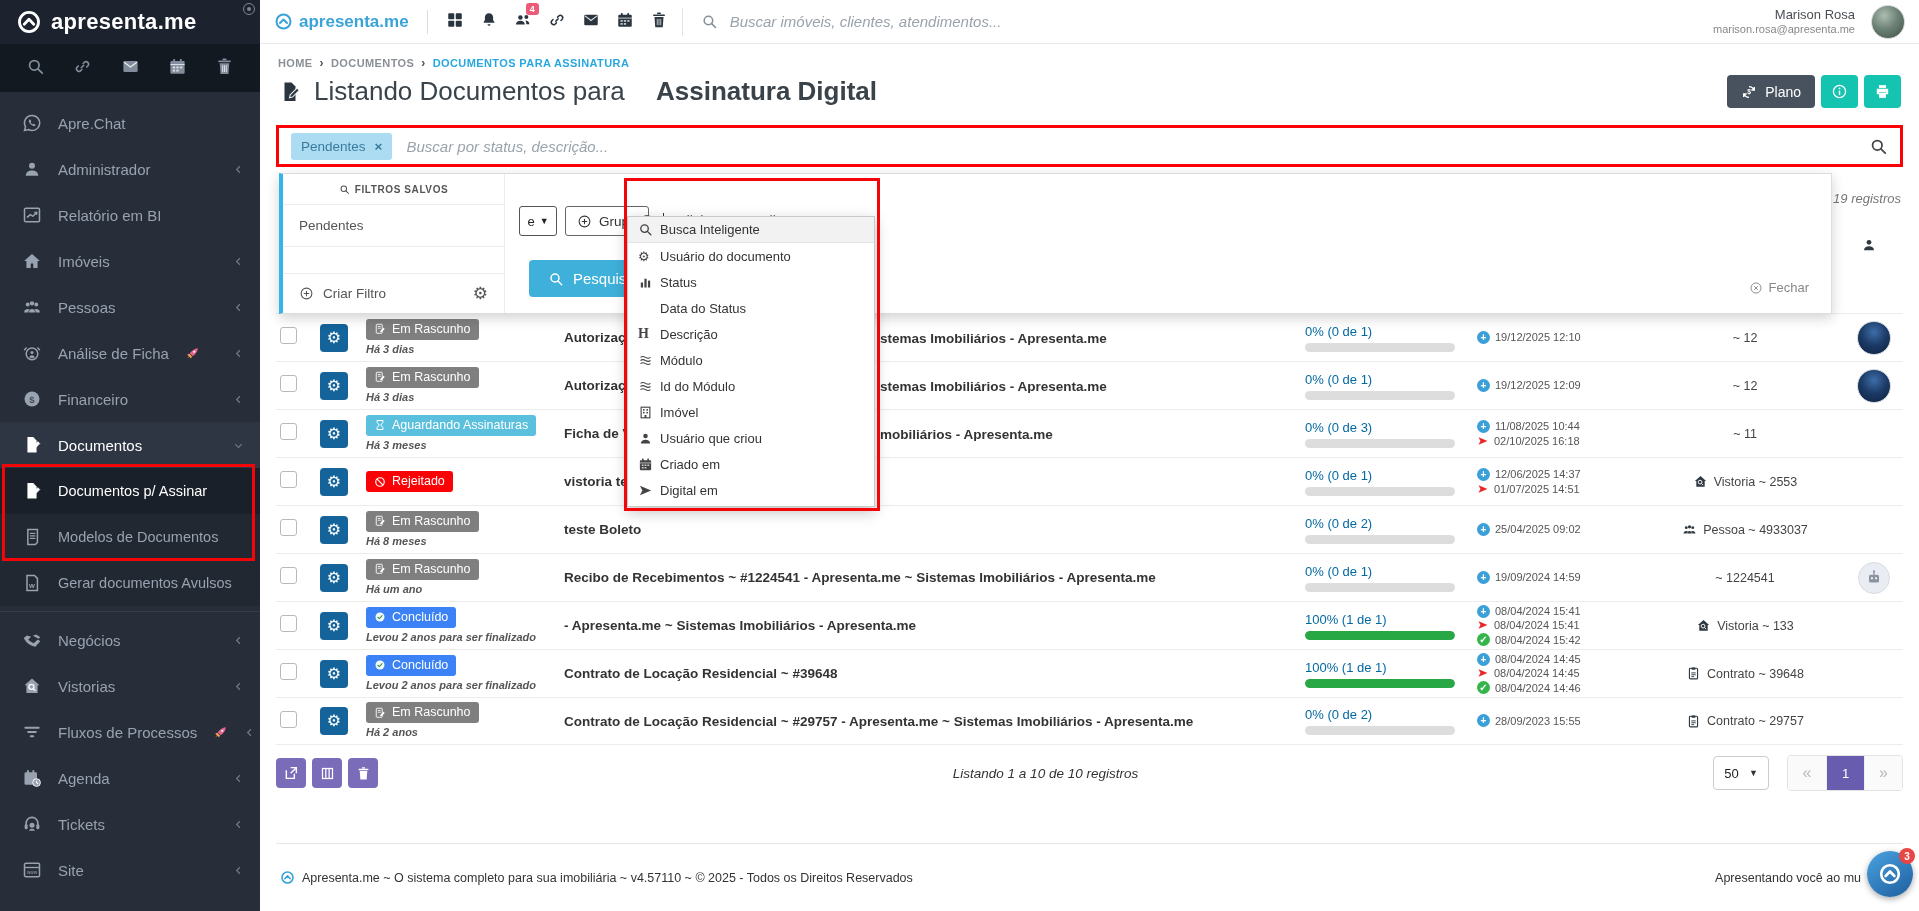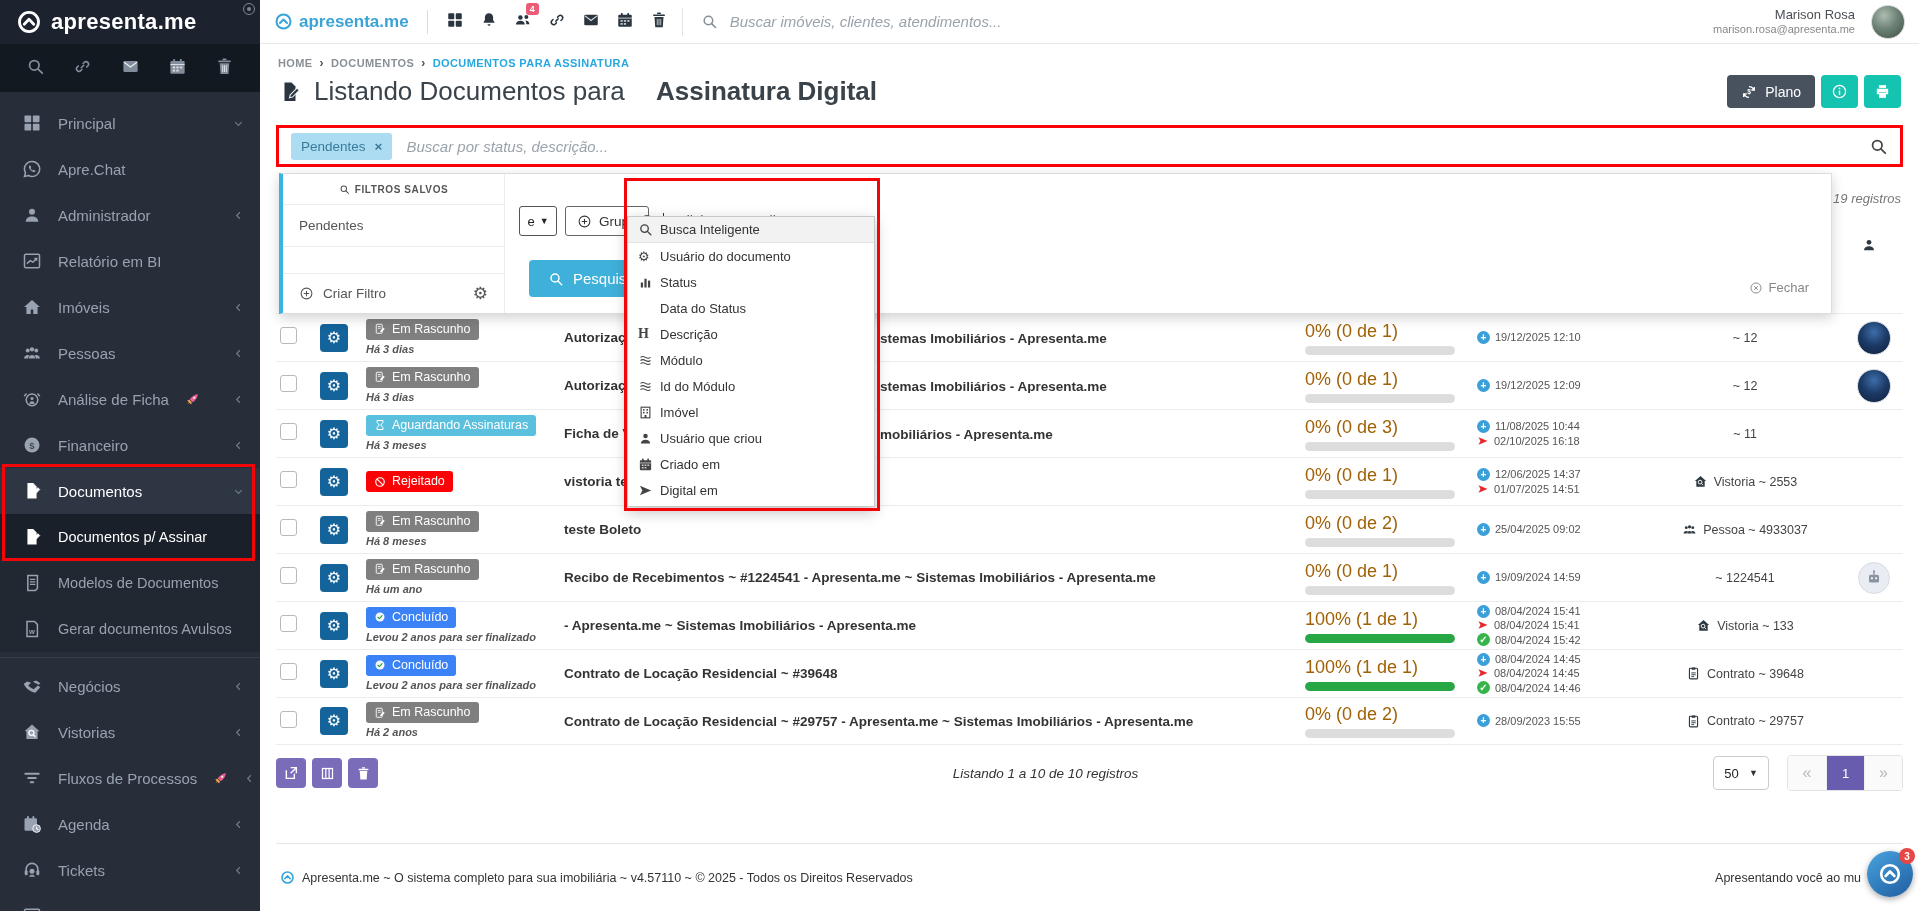--- a/index.html
+++ b/index.html
@@ -104,21 +104,21 @@
   .c-status{width:198px;line-height:1.2}
   .badge{display:inline-flex;align-items:center;gap:6px;color:#fff;font-size:12.5px;padding:3px 8px;border-radius:3px;white-space:nowrap}
   .badge .b-ic{width:12px;height:12px;display:inline-flex;color:#fff}
   .badge.draft{background:#7f7f7f}
   .badge.waiting{background:#5bc0de}
   .badge.rejected{background:#fb0207}
   .badge.done{background:#3b82f6}
   .ago{font-size:11px;color:#555;font-style:italic;font-weight:bold;margin-top:3px}
   .c-desc{flex:1;font-size:13.5px;font-weight:bold;color:#333;position:relative;white-space:nowrap;overflow:hidden}
   .desc-right{position:absolute;left:316px;top:50%;transform:translateY(-50%)}
-  .c-prog{width:172px;font-size:18px;color:#a16207}
+  .c-prog{width:172px;font-size:13px;color:#0369a1}
   .prog-track{width:150px;height:9px;background:#ddd;border-radius:5px;margin-top:4px;overflow:hidden}
   .prog-fill{height:100%;background:#28a745;border-radius:5px}
   .c-dates{width:168px;font-size:11px;color:#555}
   .dline{display:flex;align-items:center;gap:5px;line-height:1.3}
   .dico{width:13px;height:13px;border-radius:50%;color:#fff;font-size:10px;font-weight:bold;display:inline-flex;align-items:center;justify-content:center;flex-shrink:0}
   .dico.created{background:#3b9fd8}
   .dico.done{background:#35b44a}
   .send-red{color:#e8262a;width:12px;height:12px;display:inline-flex;flex-shrink:0}
   .c-mod{width:200px;display:flex;align-items:center;justify-content:center;gap:6px;font-size:12.5px;color:#444}
   .c-mod .m-ic{width:15px;height:15px;color:#2f3941;display:inline-flex}
@@ -295,38 +295,20 @@
               <rect x="9.5" y="2" width="5" height="2" rx="0.8"></rect>
               <path d="M6 8h12l-1 13.5H7z"></path>
               <path d="M9.7 10.5v8.5M12 10.5v8.5M14.3 10.5v8.5" stroke="rgba(255,255,255,.7)" stroke-width="1.3"></path>
             </svg>
           </span></span>
       </div>
     <div class="sb-menu" id="sbMenu">
         <div class="sb-item">
           <span class="ic" style="height: 20px; width: 20px;">
             <svg xmlns="http://www.w3.org/2000/svg" viewBox="0 0 24 24" fill="currentColor">
-              <rect x="3" y="3" width="8" height="8" rx="1"></rect>
-              <rect x="13" y="3" width="8" height="8" rx="1"></rect>
-              <rect x="3" y="13" width="8" height="8" rx="1"></rect>
-              <rect x="13" y="13" width="8" height="8" rx="1"></rect>
-            </svg>
-          </span>
-          <span class="lbl">Principal</span>
-          <span class="chev">
-            <span class="ic" style="height: 11px; width: 11px;">
-              <svg xmlns="http://www.w3.org/2000/svg" viewBox="0 0 24 24" fill="currentColor">
-                <path d="M5 9l7 7 7-7" stroke="currentColor" fill="none" stroke-width="2.6"></path>
-              </svg>
-            </span>
-          </span>
-        </div>
-        <div class="sb-item">
-          <span class="ic" style="height: 20px; width: 20px;">
-            <svg xmlns="http://www.w3.org/2000/svg" viewBox="0 0 24 24" fill="currentColor">
               <path d="M12 3a9 9 0 00-7.8 13.5L3 21l4.7-1.2A9 9 0 1012 3z" stroke="currentColor" fill="none" stroke-width="1.8"></path>
               <path d="M8.8 8.2c.6-.6 1.2-.4 1.5.2l.6 1.2c.2.4 0 .8-.3 1.1-.3.3-.3.7 0 1.1.4.6 1 1.2 1.6 1.6.4.3.8.3 1.1 0 .3-.3.7-.5 1.1-.3l1.2.6c.6.3.8.9.2 1.5-2.6 2.6-9.6-4.4-7-7z"></path>
             </svg>
           </span>
           <span class="lbl">Apre.Chat</span>
         </div>
         <div class="sb-item">
           <span class="ic" style="height: 20px; width: 20px;">
             <svg xmlns="http://www.w3.org/2000/svg" viewBox="0 0 24 24" fill="currentColor">
               <circle cx="12" cy="8" r="3.6"></circle>

